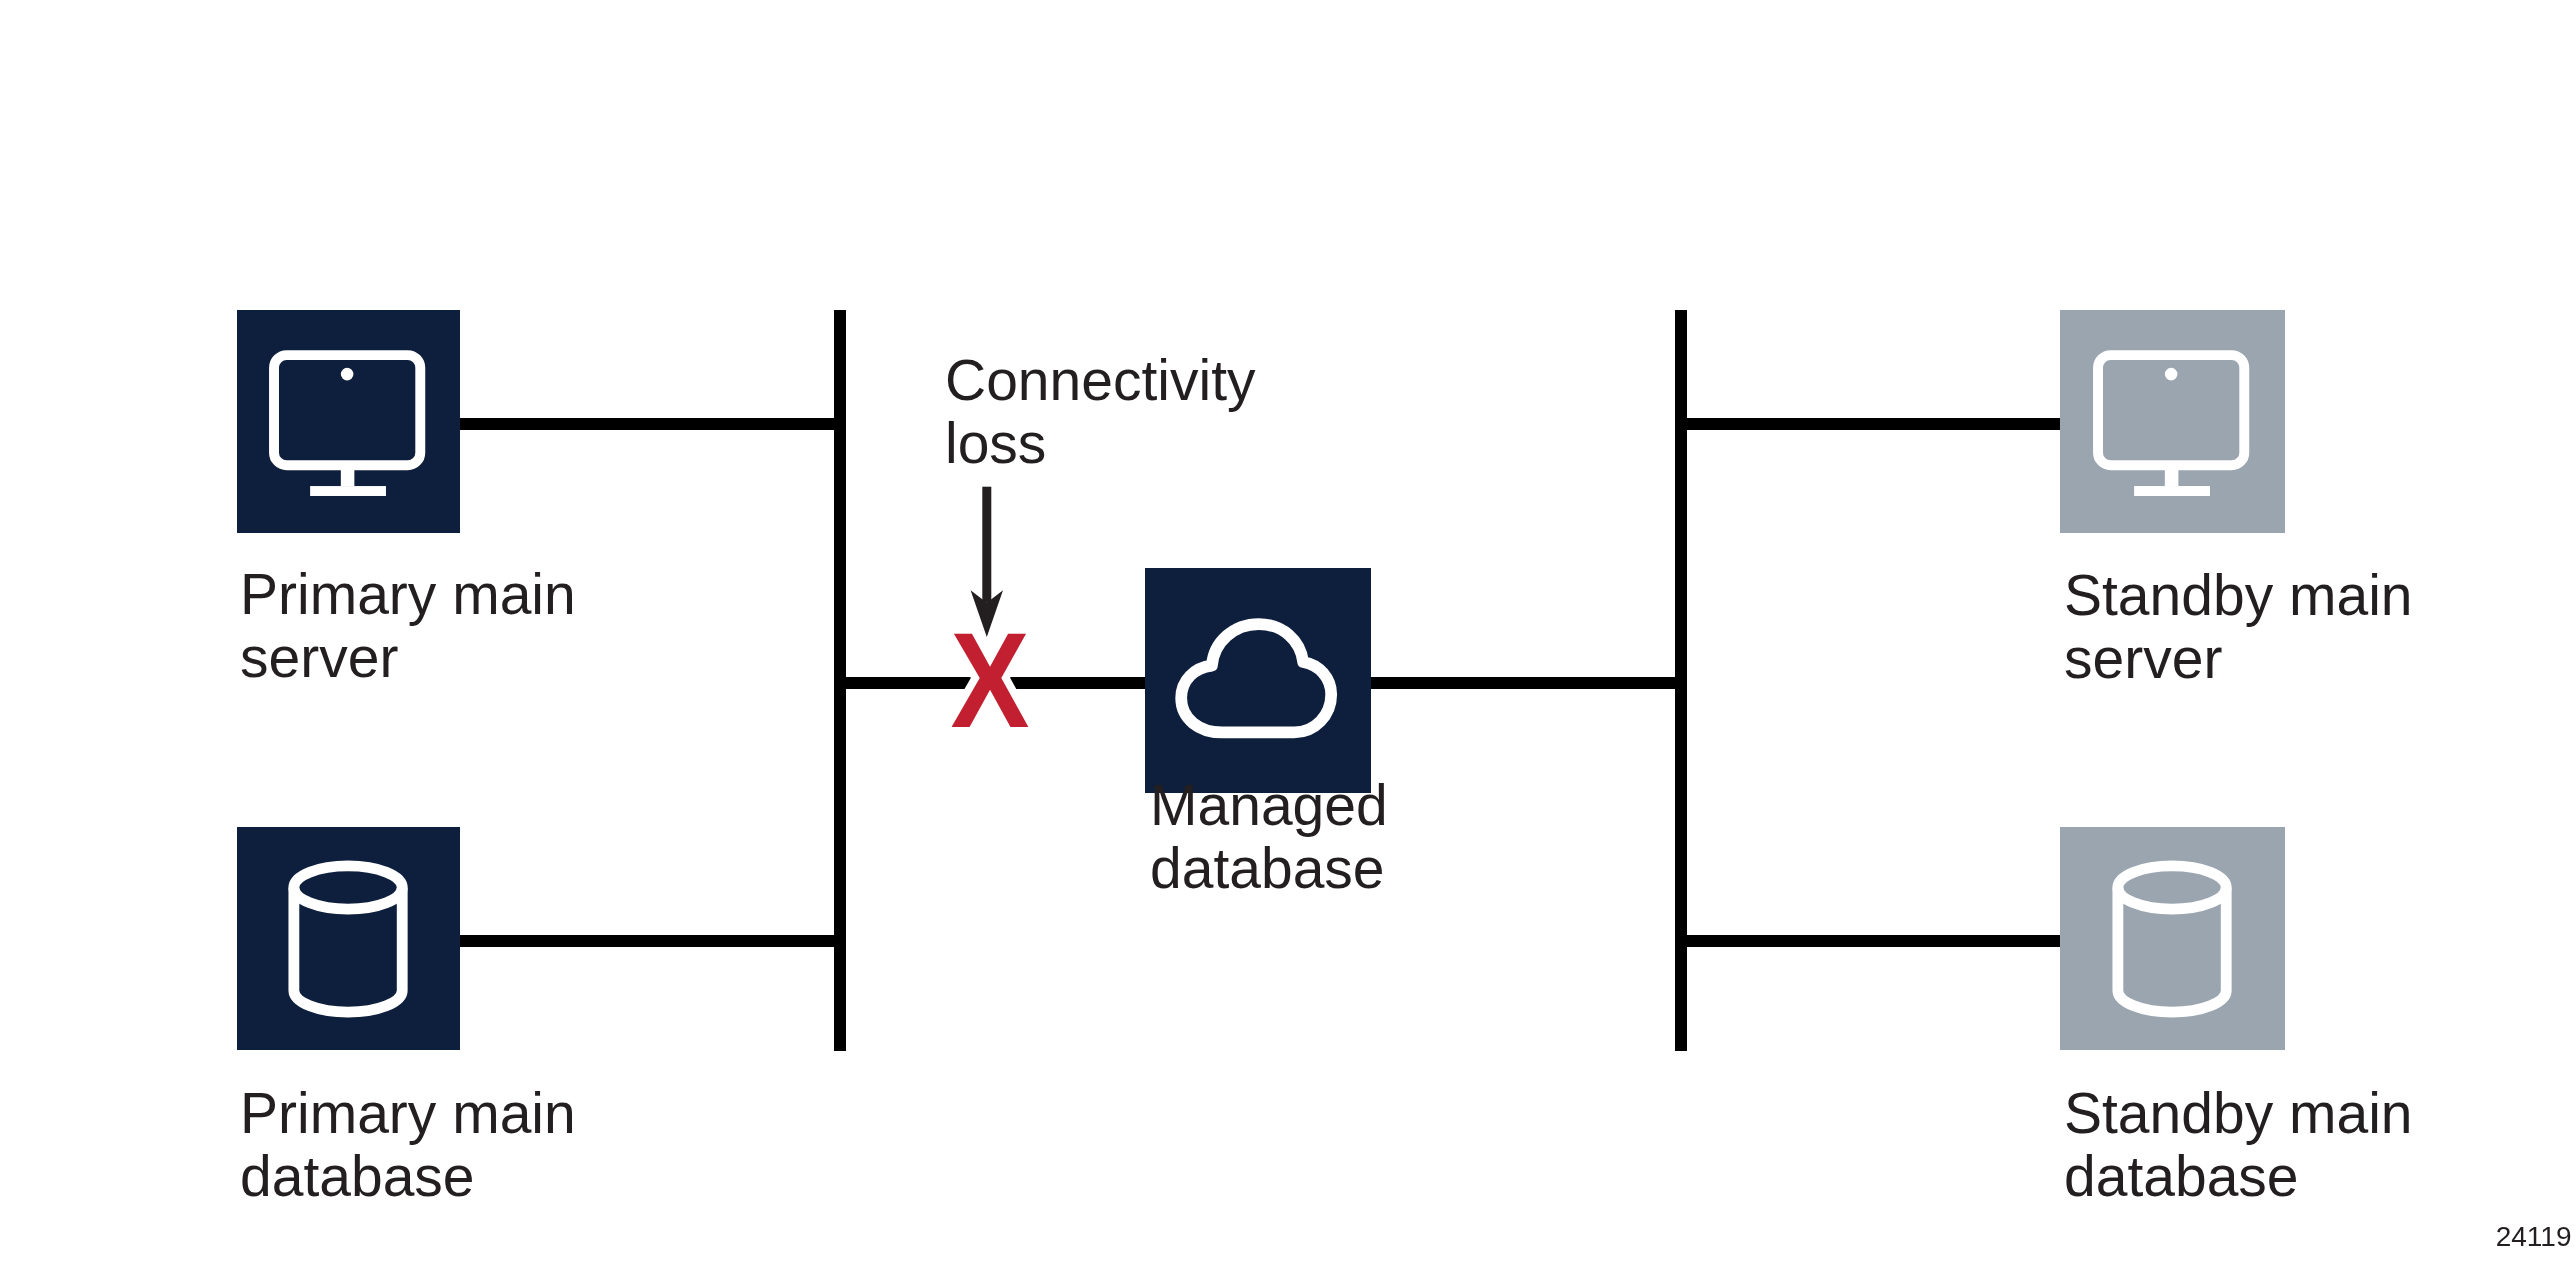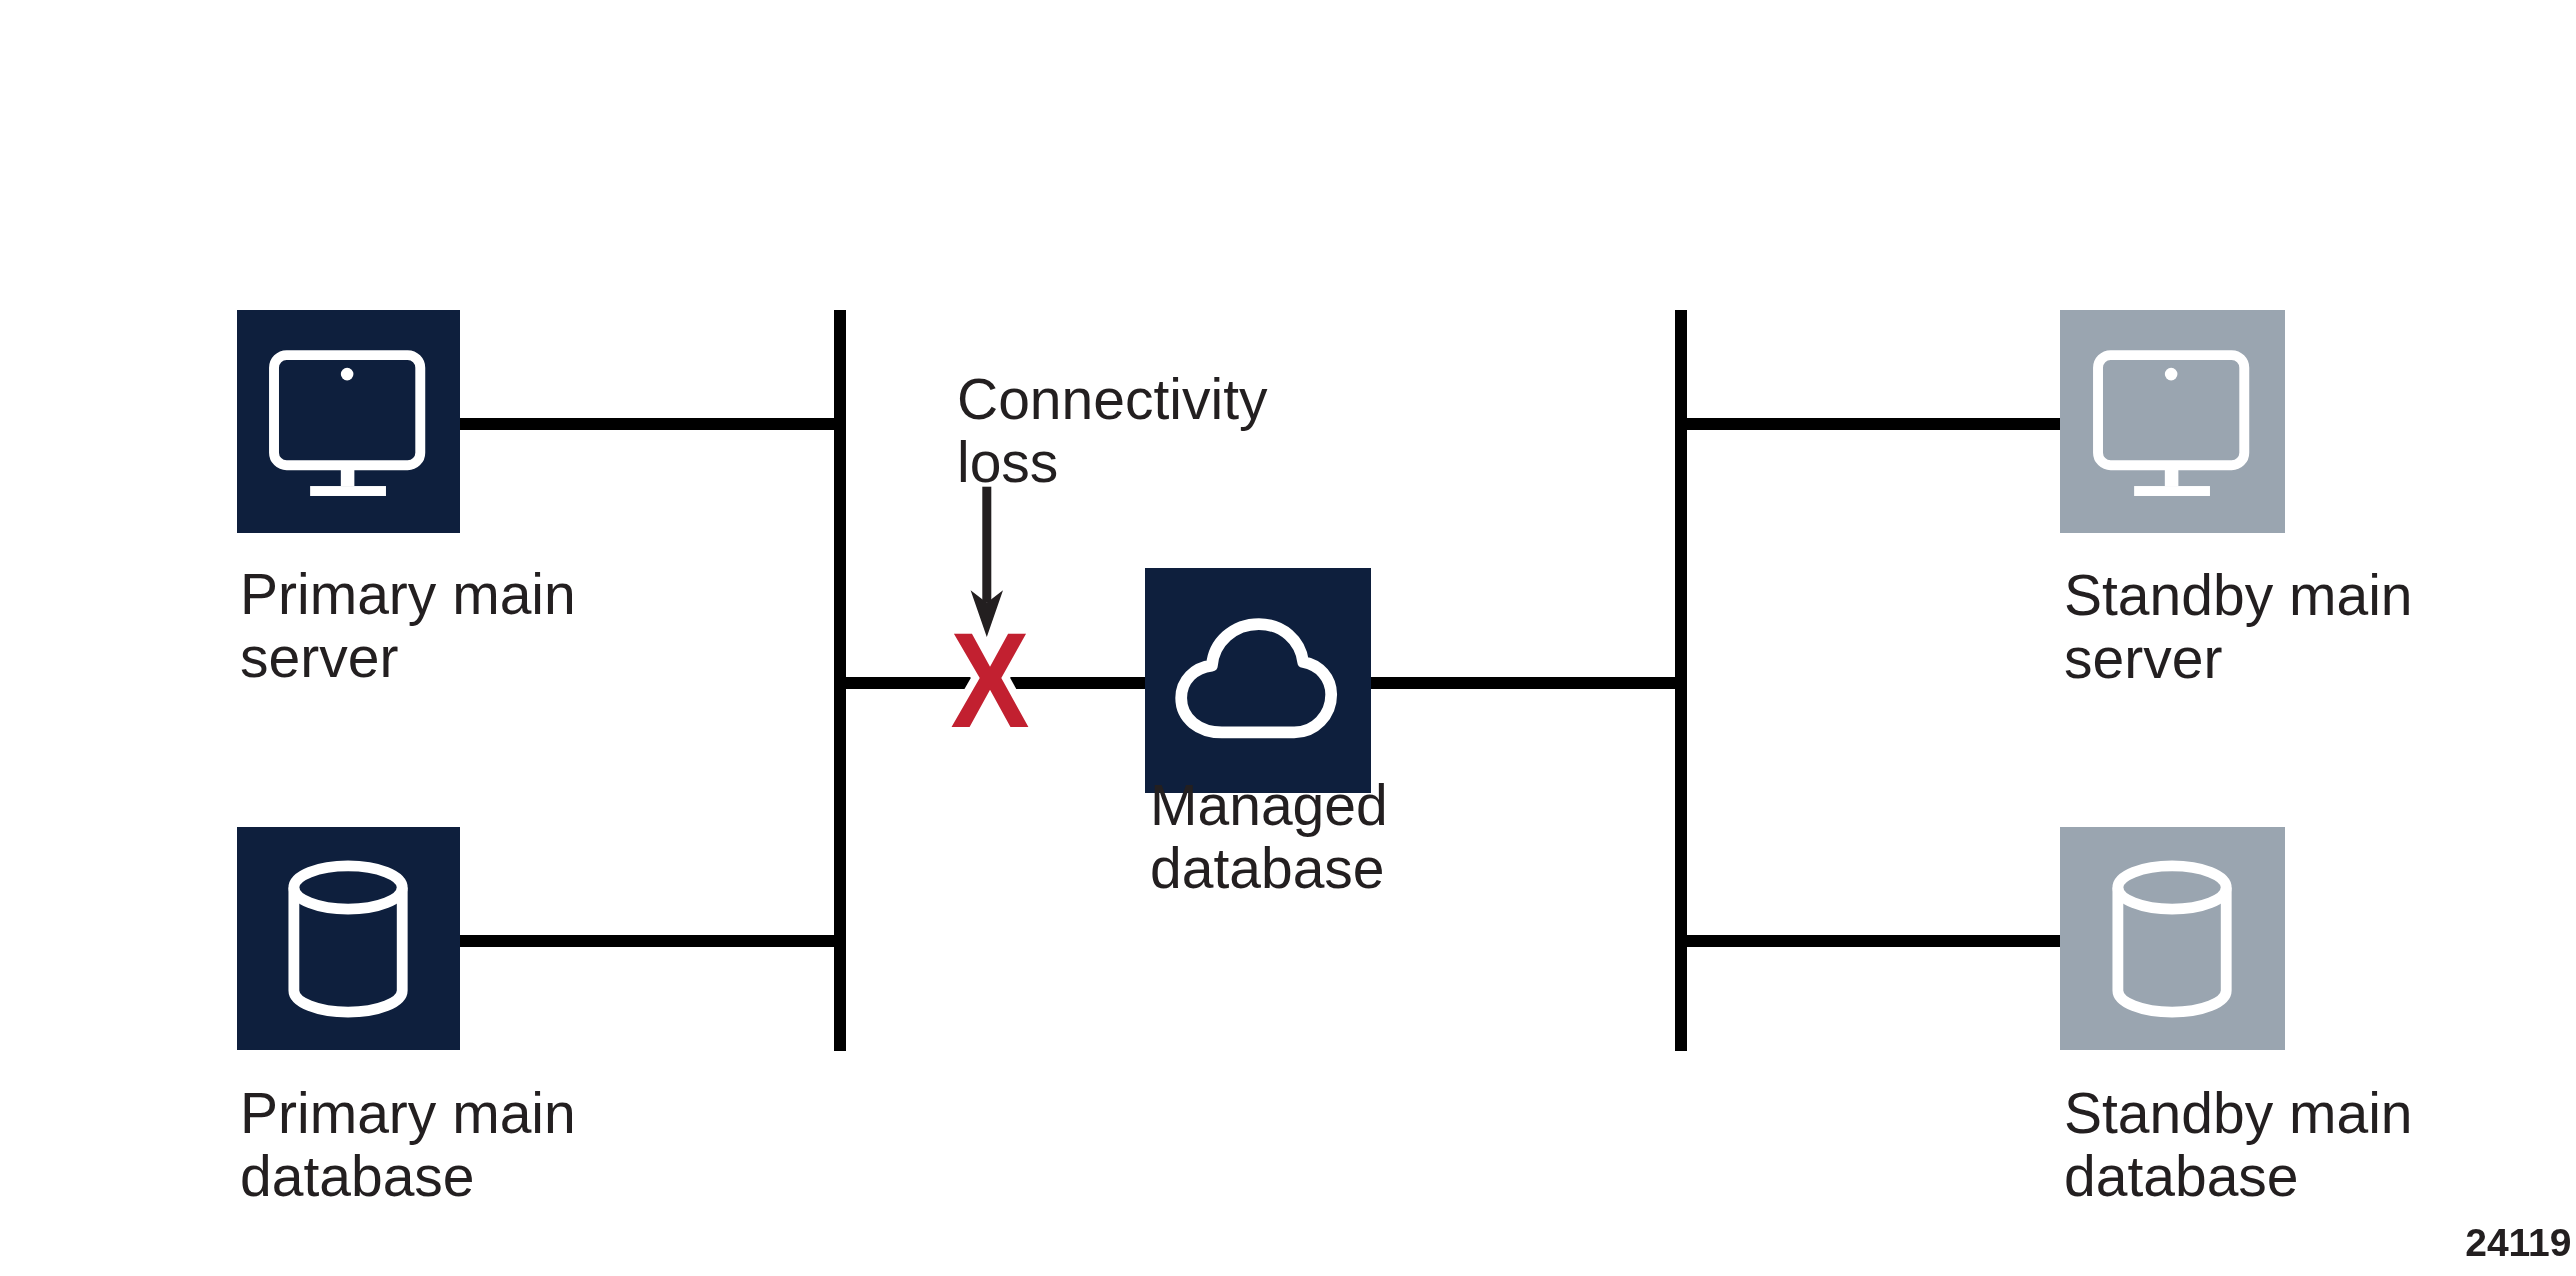--- a/index.html
+++ b/index.html
@@ -52,24 +52,23 @@
     text-shadow:
       0 0 5.4px #fff, 0 0 5.4px #fff,
       7.2px 0 1.8px #fff,-7.2px 0 1.8px #fff,
       0 7.2px 1.8px #fff,0 -7.2px 1.8px #fff;
   }
   .x-red{color:#c22030;}
   
   .fig-number{
     position:absolute;
     right:4.5px;top:1222px;
-    font-size:39px;
+    font-size:28px;
     line-height:1.1;
     color:#231f20;
-    font-weight:bold;
   }
 </style>
 </head>
 <body>
 
 <div class="canvas">
 
   <div class="vbus" style="left:834px;top:310px;height:741px;"></div>
   <div class="vbus" style="left:1675px;top:310px;height:741px;"></div>
 
@@ -131,21 +130,21 @@
     <svg viewBox="0 0 247 247">
       <ellipse cx="123" cy="67" rx="60" ry="24" fill="none" stroke="#ffffff" stroke-width="12"></ellipse>
       <path d="M63,67 V181 A60,24 0 0 0 183,181 V67" fill="none" stroke="#ffffff" stroke-width="12"></path>
     </svg>
   </div>
   <div class="label" style="left:2064px;top:1082px;">
     <span>Standby main</span>
     <span>database</span>
   </div>
 
-  <div class="label" style="left:945px;top:368px;margin-left:12px;">
+  <div class="label" style="left:945px;top:349px;">
     <span>Connectivity</span>
     <span>loss</span>
   </div>
 
   <svg class="arrow-svg" viewBox="0 0 70 180">
     <rect x="27" y="8" width="10" height="129" fill="#231f20"></rect>
     <polygon points="32,175 14,123 32,137 50,123" fill="#231f20"></polygon>
   </svg>
 
   <div class="x-mark">

